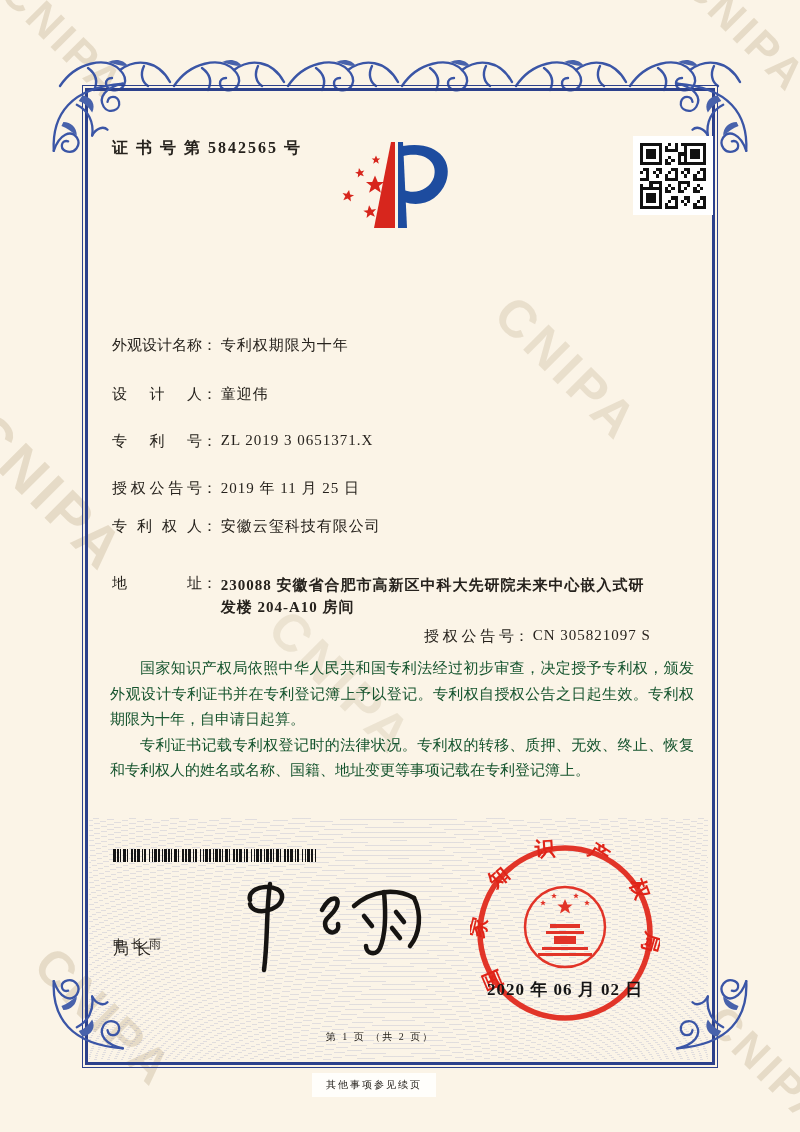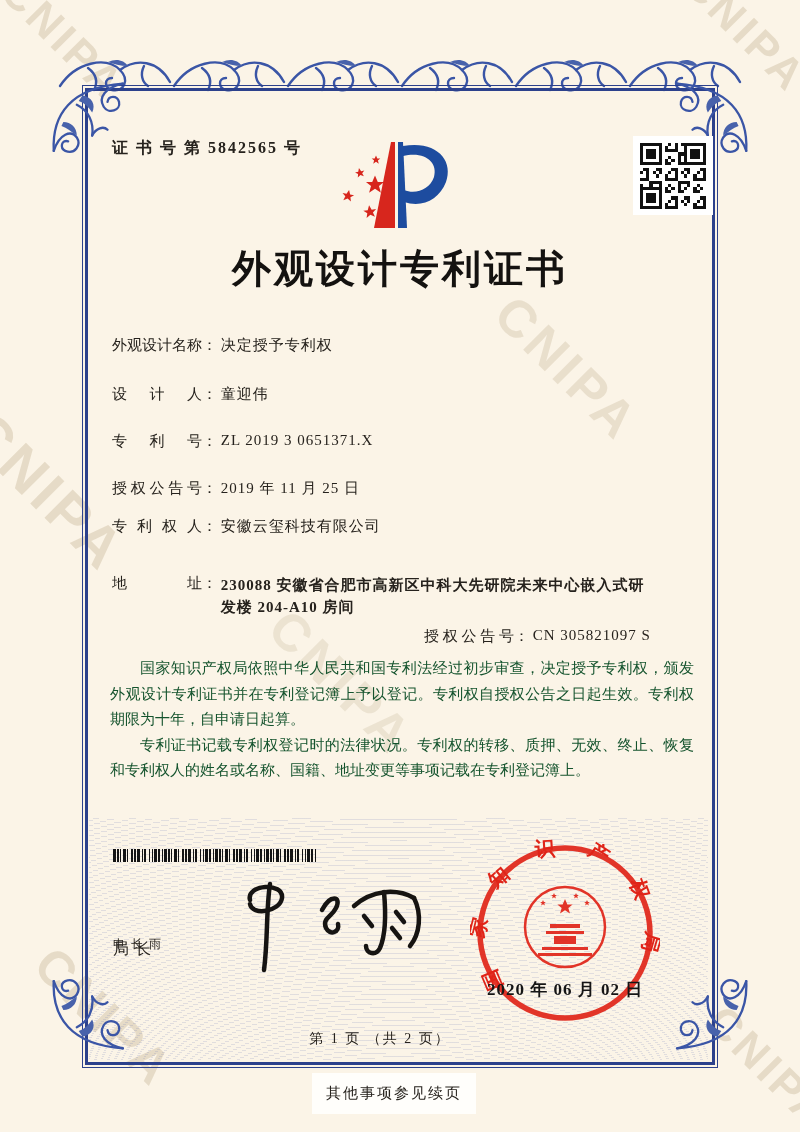--- a/index.html
+++ b/index.html
@@ -33,22 +33,22 @@
   .pair2{position:absolute;left:312px;top:0;}
   
   .paras{left:110px;top:656px;width:584px;font-size:15px;line-height:25.5px;text-align:justify;color:#14532d;}
   .paras p{margin:0;text-indent:2em;}
   
   .barcode{left:113px;top:849px;}
   .sig-title{left:113px;top:903px;font-size:16px;letter-spacing:6px;margin-top:36px;}
   .sig-name{left:113px;top:936px;font-size:12px;letter-spacing:6px;}
   .sig-script{left:226px;top:876px;}
   .sealbox{left:470px;top:838px;}
-  .pagenum{left:85px;top:1030px;width:590px;text-align:center;font-size:14px;letter-spacing:2px;}
-  .note{left:312px;top:1073px;background:#fffefb;padding:11px 14px;font-size:15px;letter-spacing:2px;}
+  .pagenum{left:85px;top:1030px;width:590px;text-align:center;font-size:10px;letter-spacing:2px;}
+  .note{left:312px;top:1073px;background:#fffefb;padding:5px 14px;font-size:10px;letter-spacing:2px;}
   
   .band{left:58px;top:50px;}
   .corner{position:absolute;width:96px;height:96px;}
   .c-tl{left:48px;top:76px;}
   .c-tr{left:656px;top:76px;transform:scaleX(-1);}
   .c-bl{left:48px;top:960px;transform:scaleY(-1);}
   .c-br{left:656px;top:960px;transform:scale(-1,-1);}
   .flo{stroke:#3a55a6;stroke-width:2.4;fill:none;stroke-linecap:round;}
   .flof{fill:#4862ab;stroke:none;}
 </style>
@@ -330,26 +330,25 @@
     <polygon points="38,92 55,6 59,6 59,92" fill="#d7261d"></polygon>
     <polygon points="62,6 67,6 71,92 62,92" fill="#1d4c9f"></polygon>
     <path d="M67,10 C100,4 118,24 110,46 C103,64 86,72 68,66 L68,54 C80,59 94,53 98,41 C102,27 90,15 67,20 Z" fill="#1d4c9f"></path>
     <use href="#star" fill="#d7261d" transform="translate(40,24) scale(.45)"></use>
     <use href="#star" fill="#d7261d" transform="translate(24,37) scale(.5) rotate(-12)"></use>
     <use href="#star" fill="#d7261d" transform="translate(12,60) scale(.62) rotate(10)"></use>
     <use href="#star" fill="#d7261d" transform="translate(39,49) scale(.95)"></use>
     <use href="#star" fill="#d7261d" transform="translate(34,76) scale(.68) rotate(-8)"></use>
   </svg>
 
-  <div class="abs title">外观设计专利证书</div>
 
   <div class="abs fields">
     <div class="frow" style="top:2px">
       <span class="flabel">外观设计名称</span><span class="fcolon">：</span>
-      <span class="fvalue">决定授予专利权</span>
+      <span class="fvalue">专利权期限为十年</span>
     </div>
     <div class="frow" style="top:51px">
       <span class="flabel">设计人</span><span class="fcolon">：</span>
       <span class="fvalue">童迎伟</span>
     </div>
     <div class="frow" style="top:98px">
       <span class="flabel">专利号</span><span class="fcolon">：</span>
       <span class="fvalue">ZL 2019 3 0651371.X</span>
     </div>
     <div class="frow" style="top:145px">

